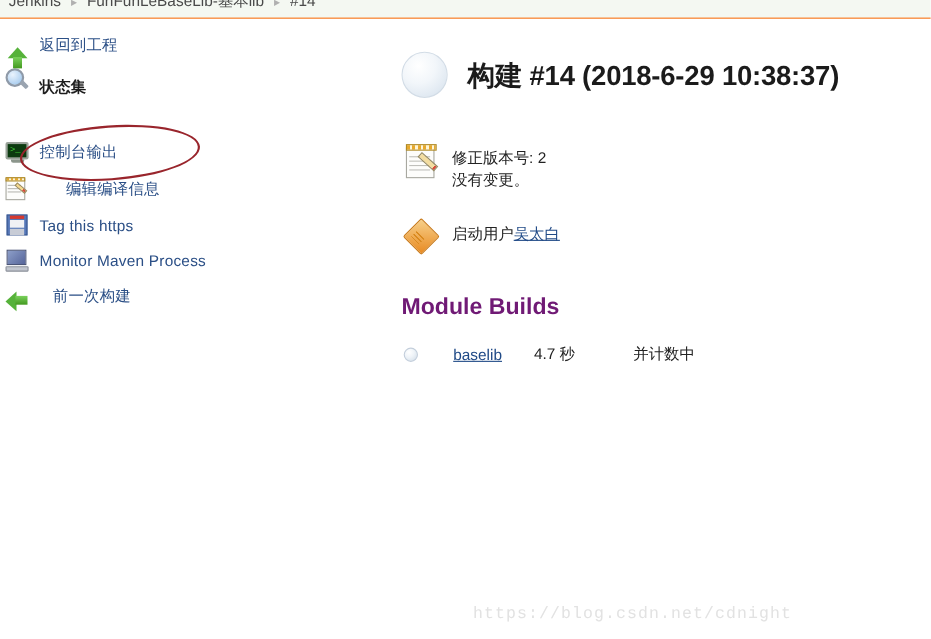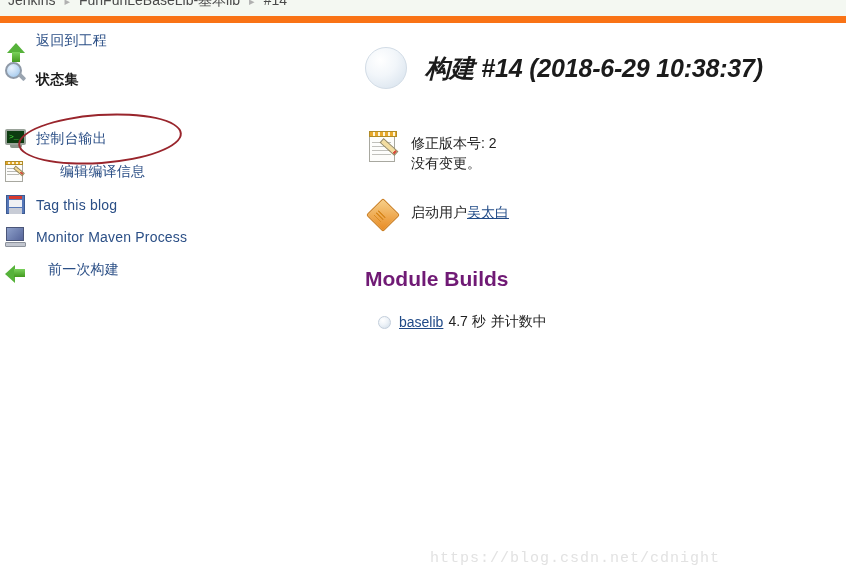--- a/index.html
+++ b/index.html
@@ -17,21 +17,21 @@
     position: relative;
   }
 
   
   #breadcrumb-bar {
     position: absolute;
     left: 0; top: 0;
     width: 846px;
     height: 16px;
     background: #f4f8f2;
-    border-bottom: 7px solid #f97316;
+    border-bottom: 1px solid #f97316;
     overflow: hidden;
     white-space: nowrap;
   }
   #breadcrumb-inner {
     position: absolute;
     left: 8px;
     top: -10px;
     font-size: 14px;
     line-height: 20px;
     color: #4b4b4b;
@@ -346,21 +346,20 @@
     box-sizing: border-box;
     margin-right: 18px;
     flex: 0 0 42px;
   }
   #build-title {
     font-size: 25px;
     font-weight: bold;
     color: #1b1b1b;
     white-space: nowrap;
     letter-spacing: -0.2px;
-    font-style: italic;
   }
 
   .info-row {
     position: absolute;
     display: flex;
     align-items: flex-start;
   }
   .info-icon {
     width: 34px;
     height: 34px;
@@ -448,26 +447,27 @@
     position: absolute;
     left: 20px;
     top: 250px;
     font-size: 21px;
     font-weight: bold;
     color: #701a75;
   }
 
   #module-row {
     position: absolute;
-    left: 33px;
+    left: 22px;
     top: 296px;
     display: flex;
     align-items: center;
     font-size: 14px;
     color: #222222;
+    gap: 24px;
   }
   .small-ball {
     width: 13px;
     height: 13px;
     border-radius: 50%;
     background: radial-gradient(circle at 35% 30%, #ffffff 0%, #eef3f8 45%, #cfdbe6 100%);
     border: 1px solid #c3cedb;
     box-sizing: border-box;
     margin-right: 8px;
     flex: 0 0 13px;
@@ -531,21 +531,21 @@
           <b></b>
         </span>
       <span class="side-label plain">编辑编译信息</span>
     </div>
 
     <div class="side-item" style="top:172px;">
       <span class="side-icon ico-floppy">
           <i></i>
           <b></b>
         </span>
-      <span class="side-label en">Tag this blog</span>
+      <span class="side-label en">Tag this https</span>
     </div>
 
     <div class="side-item" style="top:204px;">
       <span class="side-icon ico-computer"></span>
       <span class="side-label en">Monitor Maven Process</span>
     </div>
 
     <div class="side-item" style="top:237px;gap:12px;">
       <span class="side-icon ico-downarrow"></span>
       <span class="side-label plain">前一次构建</span>

